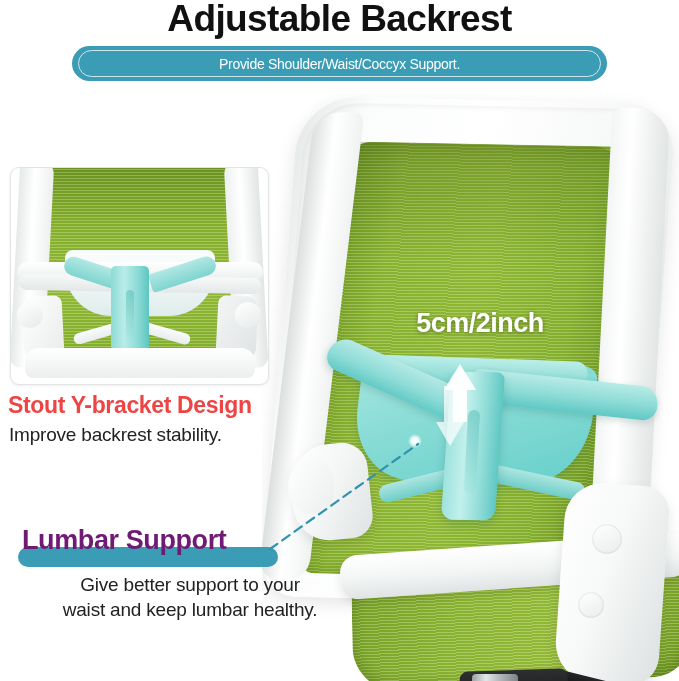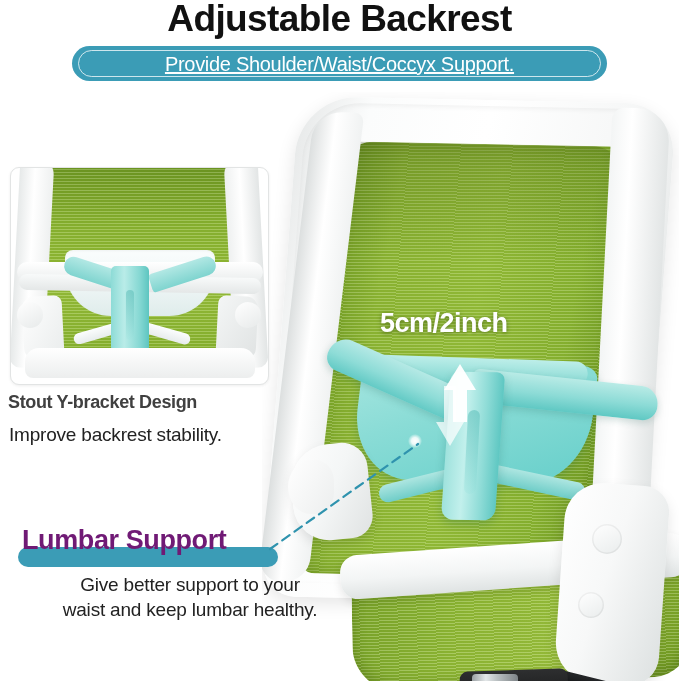--- a/index.html
+++ b/index.html
@@ -46,26 +46,25 @@
   .subtitle-pill-inner {
     border: 1.5px solid rgba(255,255,255,0.75);
     border-radius: 14px;
     width: 521px;
     height: 25px;
     display: flex;
     align-items: center;
     justify-content: center;
   }
   .subtitle-text {
-    font-size: 20px;
+    font-size: 14px;
     color: #ffffff;
     letter-spacing: -0.3px;
     white-space: nowrap;
     line-height: 24px;
-    text-decoration: underline;
   }
 
   
   .chair-stage {
     position: absolute;
     left: 262px;
     top: 92px;
     width: 417px;
     height: 589px;
     overflow: hidden;
@@ -254,21 +253,21 @@
     border-radius: 50%;
     background: radial-gradient(circle, #ffffff 0%, rgba(255,255,255,0.85) 35%, rgba(190,240,255,0) 72%);
   }
 
   
   .measure-label {
     position: absolute;
     left: 380px;
     top: 308px;
     width: 200px;
-    text-align: left;
+    text-align: center;
     font-size: 27px;
     font-weight: bold;
     color: #ffffff;
     letter-spacing: -0.5px;
     text-shadow: 0 1px 4px rgba(40,60,10,0.55);
     white-space: nowrap;
   }
   .arrow-updown {
     position: absolute;
     left: 434px;
@@ -574,23 +573,23 @@
     height: 26px;
     border-radius: 50%;
     background: linear-gradient(150deg,#ffffff,#e7eaea);
   }
 
   
   .ybracket-heading {
     position: absolute;
     left: 8px;
     top: 392px;
-    font-size: 18px;
+    font-size: 23px;
     font-weight: bold;
-    color: #404040;
+    color: #ef4444;
     letter-spacing: -0.35px;
     white-space: nowrap;
   }
   .ybracket-sub {
     position: absolute;
     left: 9px;
     top: 424px;
     font-size: 19px;
     color: #222222;
     letter-spacing: -0.2px;

